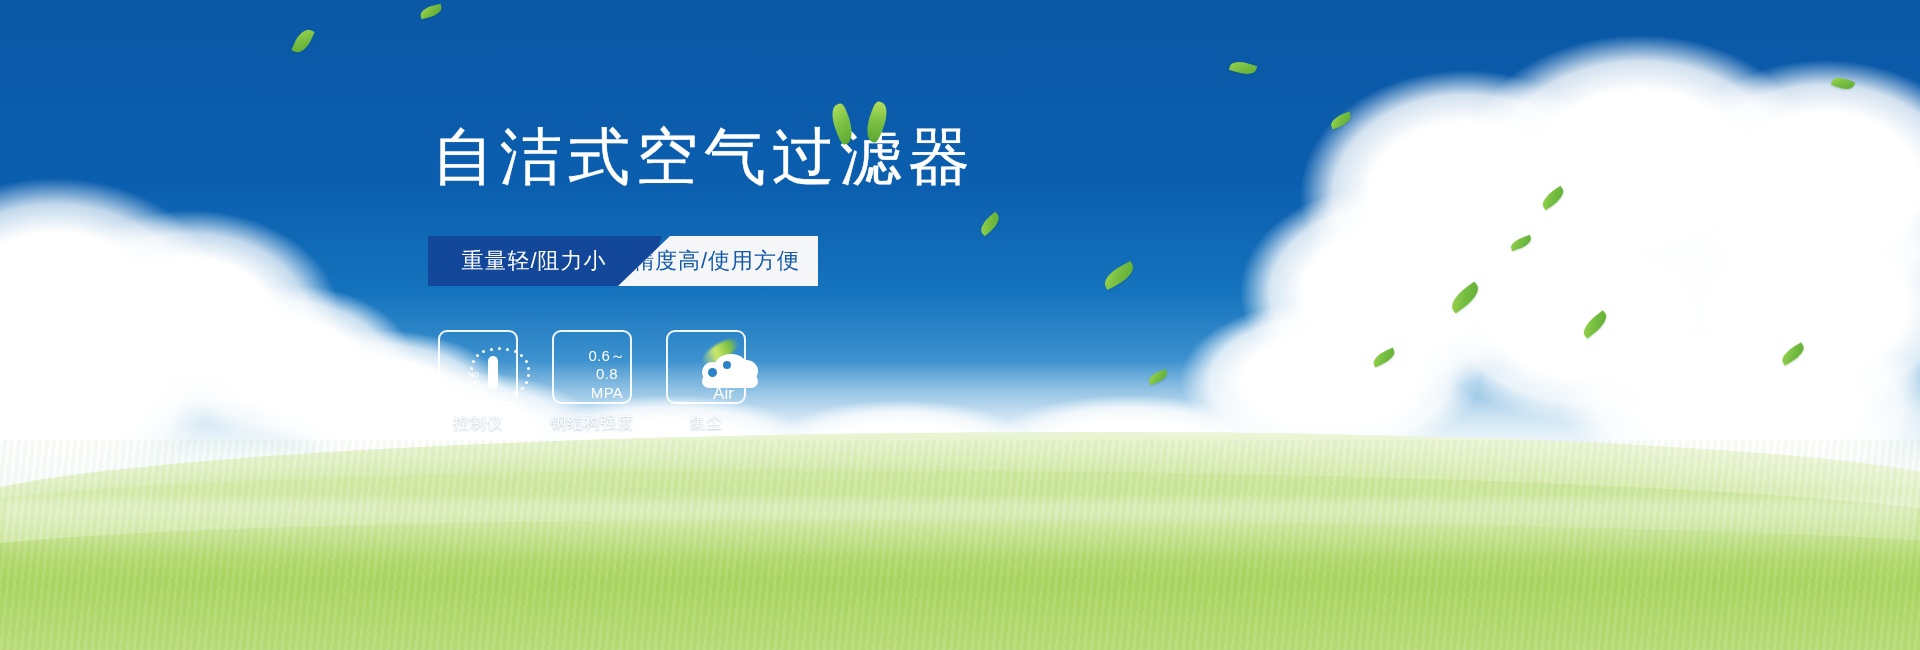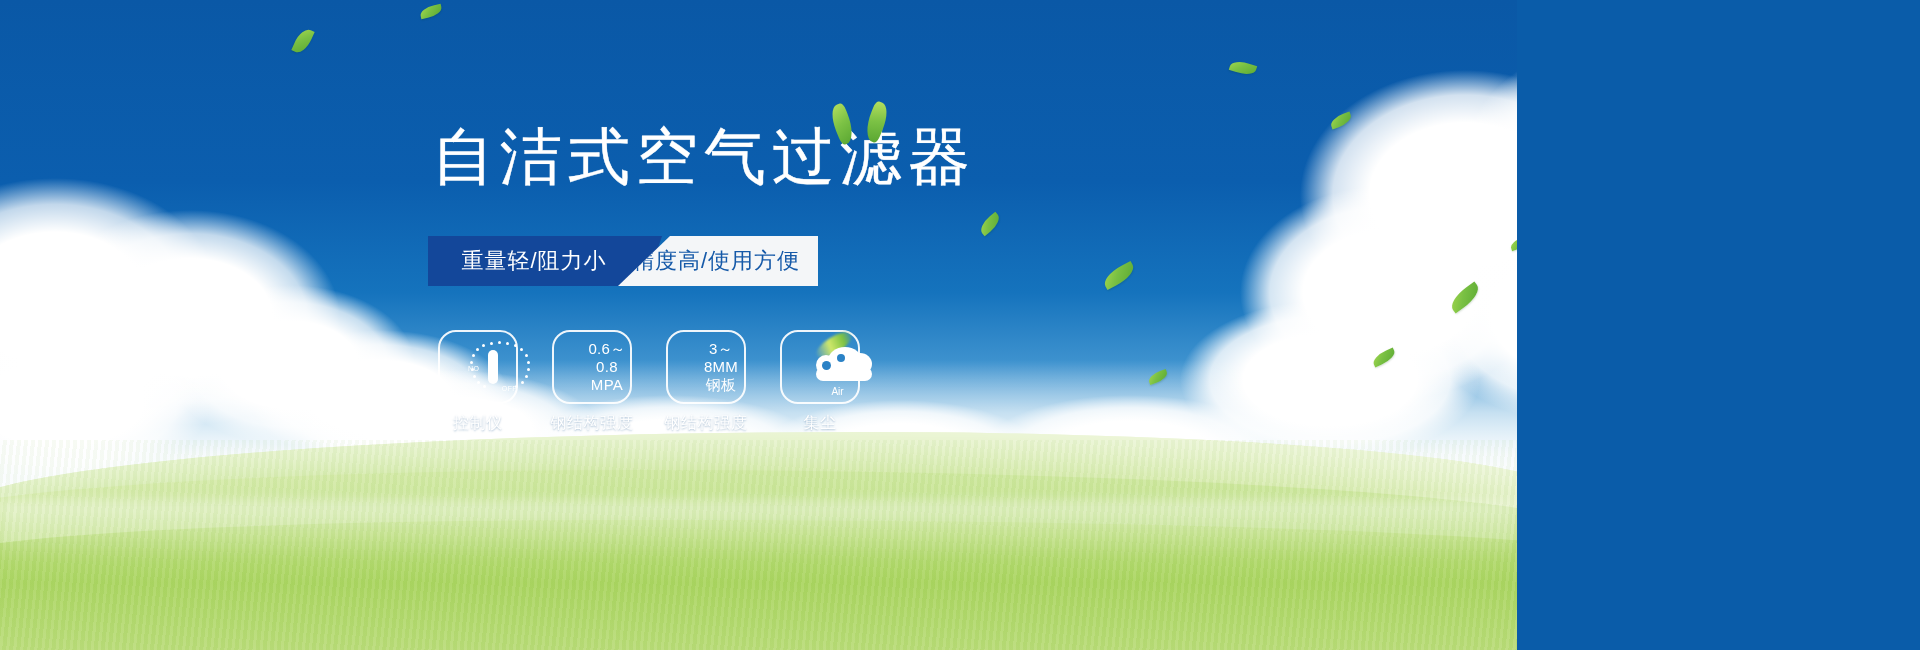--- a/index.html
+++ b/index.html
@@ -1,20 +1,20 @@
 <!DOCTYPE html>
 <html><head>
 <meta charset="utf-8">
 <style>
   html,body{margin:0;padding:0;background:#0a5ca9;}
   body{font-family:"Liberation Sans","DejaVu Sans",sans-serif;}
 
   .banner{
     position:relative;
-    width:1517px;height:650px;
+    width:1920px;height:650px;
     overflow:hidden;
     background:linear-gradient(to bottom,#0a58a6 0%,#0b5eae 28%,#1573bd 45%,#3f93cf 56%,#6fb0dc 62%,#9ccbe8 66%,#cfe6f2 70%);
   }
 
   
   .cloudlayer{position:absolute;left:0;top:0;width:100%;height:100%;pointer-events:none;}
 
   
   .cl{position:absolute;background:radial-gradient(closest-side,#ffffff 55%,rgba(255,255,255,.75) 78%,rgba(255,255,255,0) 100%);border-radius:50%;}
 
@@ -117,22 +117,22 @@
 
   
   .features{
     position:absolute;left:434px;top:330px;
     display:flex;gap:26px;align-items:flex-start;
   }
   .feature{width:88px;display:flex;flex-direction:column;align-items:center;}
   .fbox{
     width:80px;height:74px;
     border:2px solid rgba(255,255,255,.92);
-    border-radius:18px;
-    display:flex;align-items:center;justify-content:center;
+    border-radius:9px;
+    display:flex;align-items:flex-end;justify-content:center;
     position:relative;
     box-sizing:border-box;
     padding-left:30px;
   }
   .fbox .txt{
     color:#ffffff;font-size:15px;line-height:1.22;text-align:center;
     letter-spacing:.3px;white-space:pre-line;
   }
   .fcap{
     margin-top:9px;color:#ffffff;font-size:16px;letter-spacing:.6px;white-space:nowrap;
@@ -168,21 +168,21 @@
   .airicon .puffB{left:36px;top:14px;width:24px;height:22px;border-radius:50%;}
   .airicon .puffC{left:4px;top:16px;width:20px;height:20px;border-radius:50%;}
   .airicon .base{left:4px;top:28px;width:56px;height:14px;border-radius:7px;}
   .airicon .hole1{position:absolute;left:10px;top:22px;width:9px;height:9px;border-radius:50%;background:#2b82c6;}
   .airicon .hole2{position:absolute;left:25px;top:15px;width:8px;height:8px;border-radius:50%;background:#2b82c6;}
   .airicon .streak{
     position:absolute;left:2px;top:-2px;width:40px;height:16px;
     background:linear-gradient(100deg,rgba(255,255,255,0) 0%,#cfe86a 40%,#7ec242 75%,rgba(126,194,66,0) 100%);
     transform:rotate(-32deg);border-radius:50%;filter:blur(1px);
   }
-  .airicon .airtxt{position:absolute;left:5px;right:0;bottom:-2px;text-align:center;color:#fff;font-size:10px;}
+  .airicon .airtxt{position:absolute;left:5px;right:0;bottom:-2px;text-align:center;color:#fff;font-size:17px;}
 </style>
 </head>
 <body>
 
 <div class="banner">
 
   <div class="cloudlayer">
 
     <div class="cl" style="left:-110px;top:178px;width:330px;height:240px;"></div>
     <div class="cl" style="left:40px;top:210px;width:300px;height:215px;"></div>
@@ -281,27 +281,20 @@
 
       <div class="feature">
         <div class="fbox">
           <div class="txt">0.6～0.8
 MPA</div>
         </div>
         <div class="fcap">钢结构强度</div>
       </div>
 
 
-      <div class="feature">
-        <div class="fbox">
-          <div class="txt">3～8MM
-钢板</div>
-        </div>
-        <div class="fcap">钢结构强度</div>
-      </div>
 
       <div class="feature">
         <div class="fbox">
           <div class="airicon">
             <div class="streak"></div>
             <div class="puffC"></div>
             <div class="puffA"></div>
             <div class="puffB"></div>
             <div class="base"></div>
             <div class="hole1"></div>

